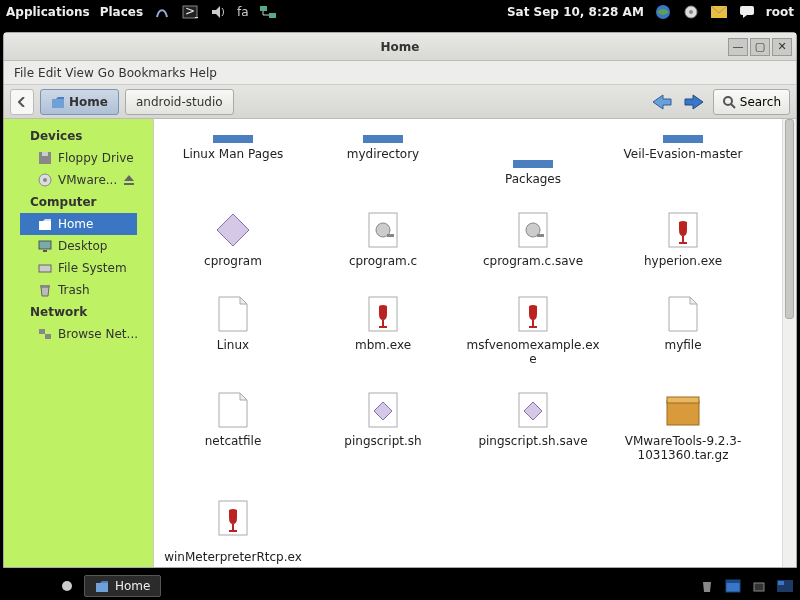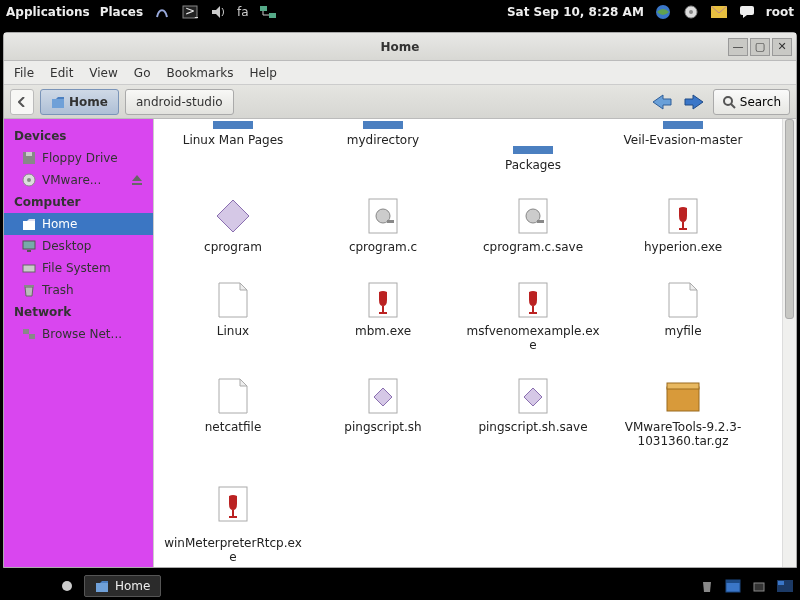--- a/index.html
+++ b/index.html
@@ -6,37 +6,37 @@
 body{width:800px;height:600px;background:#000;overflow:hidden;}
 .top-panel{height:24px;background:#000;color:#eee;display:flex;align-items:center;padding:0 6px;gap:10px;text-align:center;}
 .top-panel .menu-item{cursor:pointer;font-weight:bold;}
 .tp-spacer{flex:1;}
 .tp-ico{width:18px;height:18px;display:inline-flex;align-items:center;justify-content:center;}
 .window{position:absolute;left:3px;top:32px;width:794px;height:536px;background:#ededeb;border:1px solid #aaa;border-radius:4px 4px 0 0;display:flex;flex-direction:column;box-shadow:0 2px 6px rgba(0,0,0,.4);}
 .titlebar{height:28px;background:linear-gradient(#e8e8e6,#d8d8d4);display:flex;align-items:center;justify-content:center;position:relative;border-bottom:1px solid #bbb;}
 .titlebar .title{font-weight:bold;color:#333;}
 .titlebar .wbtns{position:absolute;right:4px;display:flex;gap:2px;}
 .wbtn{width:20px;height:18px;background:#c9c9c5;border:1px solid #999;display:flex;align-items:center;justify-content:center;font-size:11px;color:#333;}
-.menubar{height:24px;display:flex;align-items:center;gap:16px;padding:0 10px;border-bottom:1px solid #ccc;background:#ededeb;}
+.menubar{height:24px;display:flex;align-items:center;gap:4px;padding:0 10px;border-bottom:1px solid #ccc;background:#ededeb;}
 .menubar span{cursor:pointer;color:#333;}
 .toolbar{height:34px;background:linear-gradient(#e5e5e1,#d6d6d2);border-bottom:1px solid #bbb;display:flex;align-items:center;padding:0 6px;gap:6px;}
 .tb-back{width:24px;height:26px;border:1px solid #bbb;background:#f7f7f5;border-radius:3px;display:flex;align-items:center;justify-content:center;}
 .crumb{height:26px;padding:0 10px;border:1px solid #aaa;background:linear-gradient(#f8f8f6,#e2e2de);border-radius:3px;display:flex;align-items:center;gap:4px;color:#333;}
 .crumb.active{background:linear-gradient(#cfd9e6,#aebfd6);border-color:#7a94b8;font-weight:bold;}
 .tb-spacer{flex:1;}
 .nav-arrow{width:26px;height:26px;display:flex;align-items:center;justify-content:center;}
 .search-btn{height:26px;padding:0 8px;border:1px solid #aaa;background:linear-gradient(#fafafa,#e6e6e2);border-radius:3px;display:flex;align-items:center;gap:4px;}
 .body{flex:1;display:flex;overflow:hidden;}
-.sidebar{width:150px;background:#d946ef;border-right:1px solid #ccc;padding:6px 0;overflow:hidden;}
+.sidebar{width:150px;background:#bef264;border-right:1px solid #ccc;padding:6px 16px;overflow:hidden;}
 .sb-sec{padding:4px 10px;font-weight:bold;color:#333;}
 .sb-item{padding:4px 10px 4px 18px;display:flex;align-items:center;gap:6px;color:#333;cursor:pointer;white-space:nowrap;overflow:hidden;text-overflow:ellipsis;}
 .sb-item.selected{background:#3b76c3;color:#fff;}
 .sb-ico{width:14px;height:14px;display:inline-block;}
 .iconview{flex:1;background:#fff;overflow-y:auto;padding:0 4px 10px 4px;display:flex;flex-wrap:wrap;align-content:flex-start;}
-.item{width:150px;height:84px;display:flex;flex-direction:column;align-items:center;justify-content:flex-start;text-align:center;padding-top:2px;}
+.item{width:150px;height:84px;display:flex;flex-direction:column;align-items:center;justify-content:flex-start;text-align:center;padding-top:16px;}
 .item .label{margin-top:4px;color:#222;line-height:1.2;max-width:140px;word-wrap:break-word;}
 .ficon{width:40px;height:40px;display:flex;align-items:center;justify-content:center;}
 .scrollbar{width:14px;background:#f0f0ee;border-left:1px solid #ddd;position:relative;}
 .thumb{position:absolute;left:2px;right:2px;top:0;height:200px;background:#c8c8c4;border:1px solid #aaa;border-radius:3px;}
 .bottom-panel{position:absolute;left:0;bottom:0;width:800px;height:28px;background:#000;display:flex;align-items:center;padding:0 6px;gap:8px;color:#eee;}
 .taskbtn{height:22px;padding:0 10px;background:#2b2b2b;border:1px solid #555;display:flex;align-items:center;gap:6px;border-radius:2px;}
 .bp-spacer{flex:1;}
 svg{display:block;}
 .eject{margin-left:auto;width:12px;height:12px;}
 </style>

